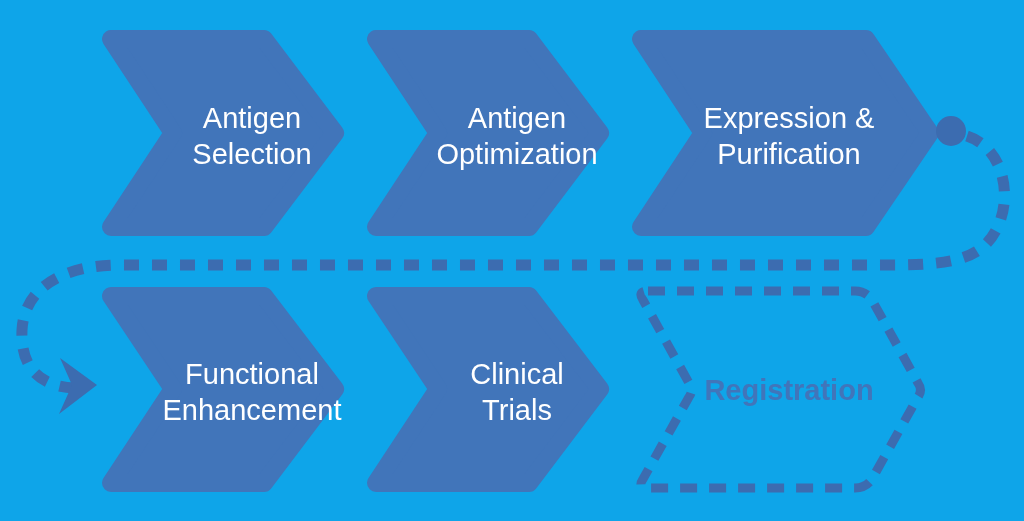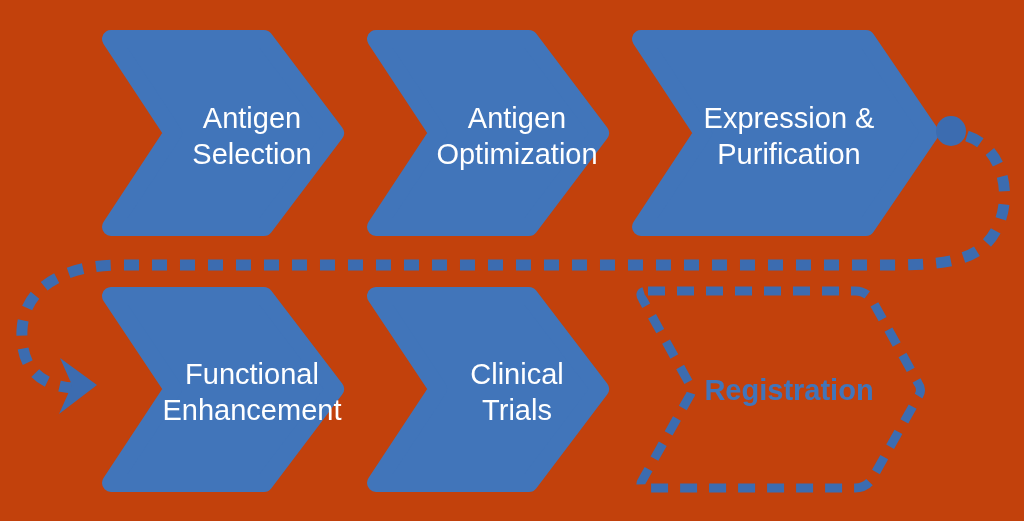--- a/index.html
+++ b/index.html
@@ -10,21 +10,21 @@
   body {
     width: 1024px;
     height: 521px;
     overflow: hidden;
     font-family: "Liberation Sans", sans-serif;
   }
   #diagram-root {
     position: relative;
     width: 1024px;
     height: 521px;
-    background: #c2410c;
+    background: #0ea5e9;
   }
   #flow-svg {
     position: absolute;
     left: 0;
     top: 0;
     width: 1024px;
     height: 521px;
     display: block;
   }
   .chev-label {

